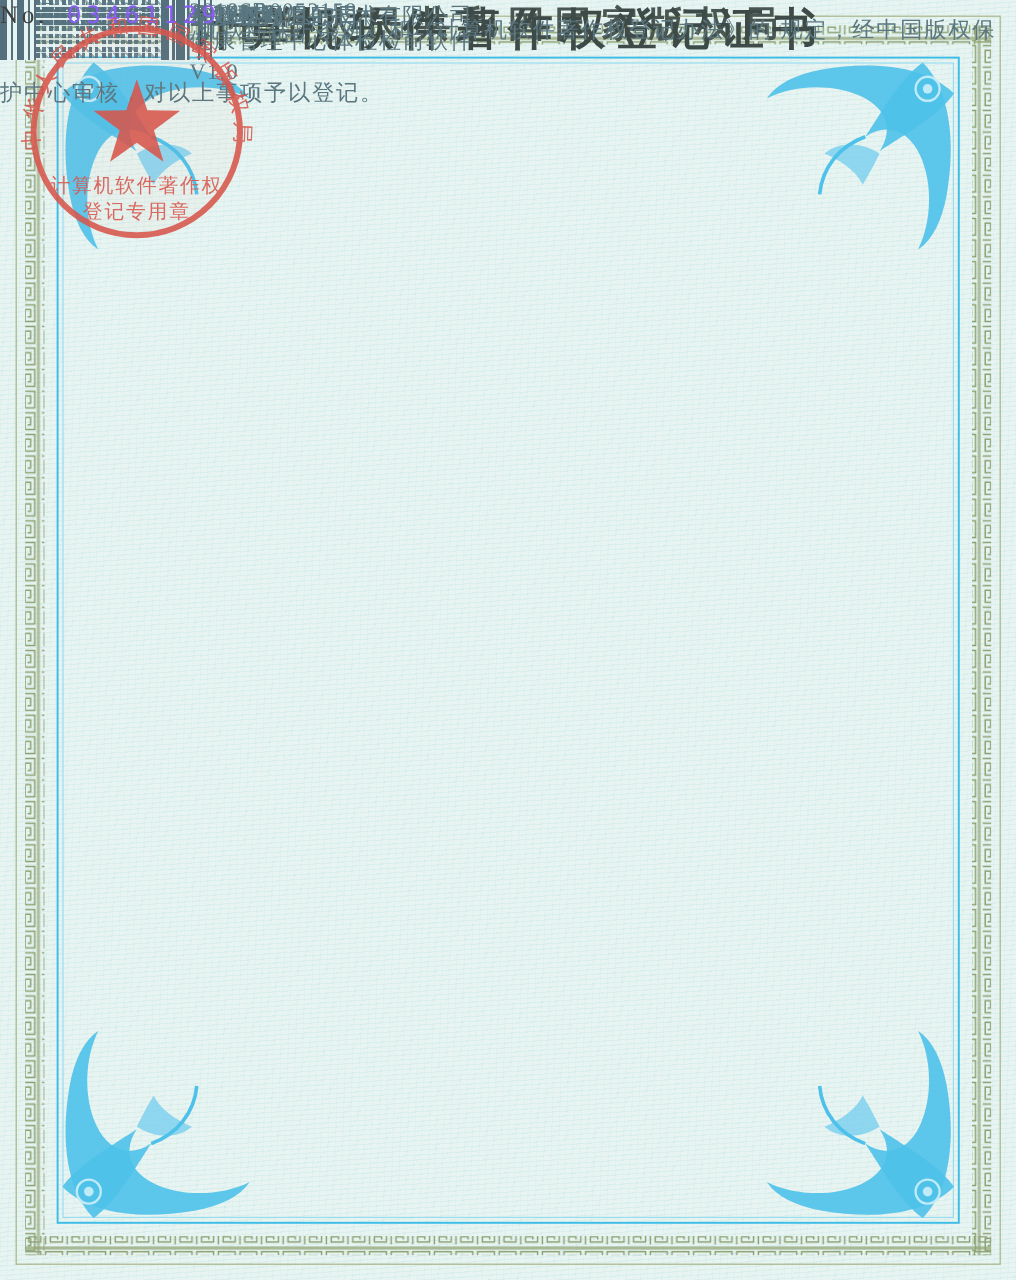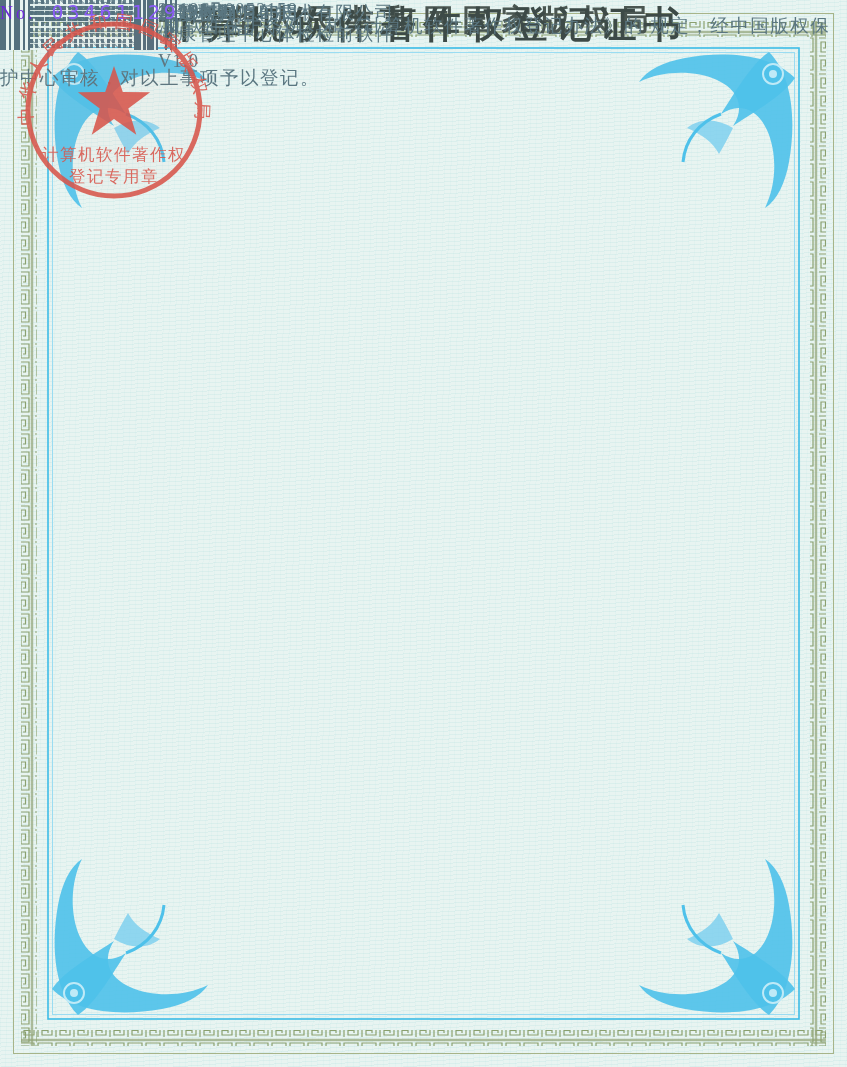--- a/index.html
+++ b/index.html
@@ -53,21 +53,21 @@
       repeating-linear-gradient(0deg, rgba(232,244,241,0.95) 0 2px, transparent 2px 6px, rgba(232,244,241,0.8) 6px 7px, transparent 7px 11px),
       repeating-linear-gradient(90deg, rgba(84,112,126,0.95) 0 3px, transparent 3px 5px, rgba(84,112,126,0.85) 5px 8px, transparent 8px 11px),
       repeating-linear-gradient(45deg, rgba(84,112,126,0.5) 0 2px, transparent 2px 7px); }
   .bc-right { width:24px;
     background:repeating-linear-gradient(90deg,#54707e 0 7px,#e8f4f1 7px 9px,#54707e 9px 12px,#e8f4f1 12px 13px); }
   .bc-gap { width:7px; }
   .bc-tail { width:13px;
     background:repeating-linear-gradient(90deg,#54707e 0 2px,transparent 2px 5px); }
 
   .serial { left:137; top:921; display:flex; align-items:baseline; }
-  .serial-label { font-size:18px; color:#6d28d9; letter-spacing:3px; }
+  .serial-label { font-size:21px; color:#404040; letter-spacing:3px; }
   .serial-number { margin-left:16px; font-family:"DejaVu Sans Mono",monospace;
     font-size:20px; color:#8b5cf6; letter-spacing:4px; }
 
   .issue-date { left:497; top:926; font-size:22px; letter-spacing:2px; color:#45555f; z-index:2; }
 
   .stamp-svg { position:absolute; left:470; top:744; z-index:3; opacity:0.88; pointer-events:none; }
 
   .watermark { position:absolute; left:95; top:248; width:155; height:100; z-index:1; opacity:0.5; pointer-events:none; }
   .watermark div { position:absolute; border:1px solid rgba(110,185,195,0.35); border-radius:50%; }
   .wm1{ inset:0; } .wm2{ inset:12px 18px; } .wm3{ inset:26px 38px; }

